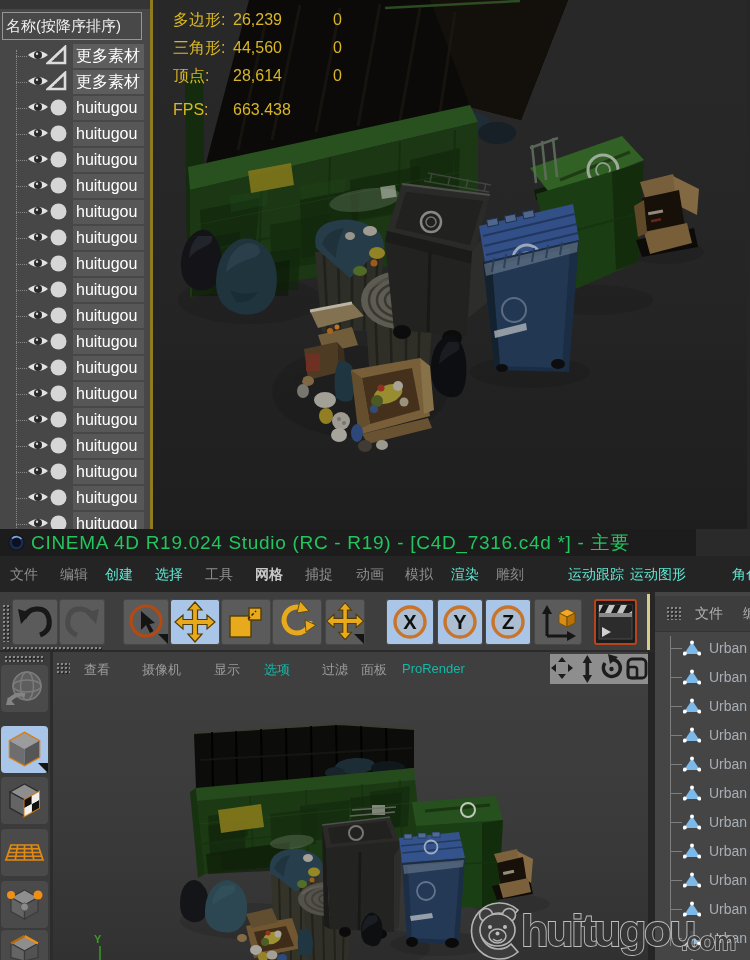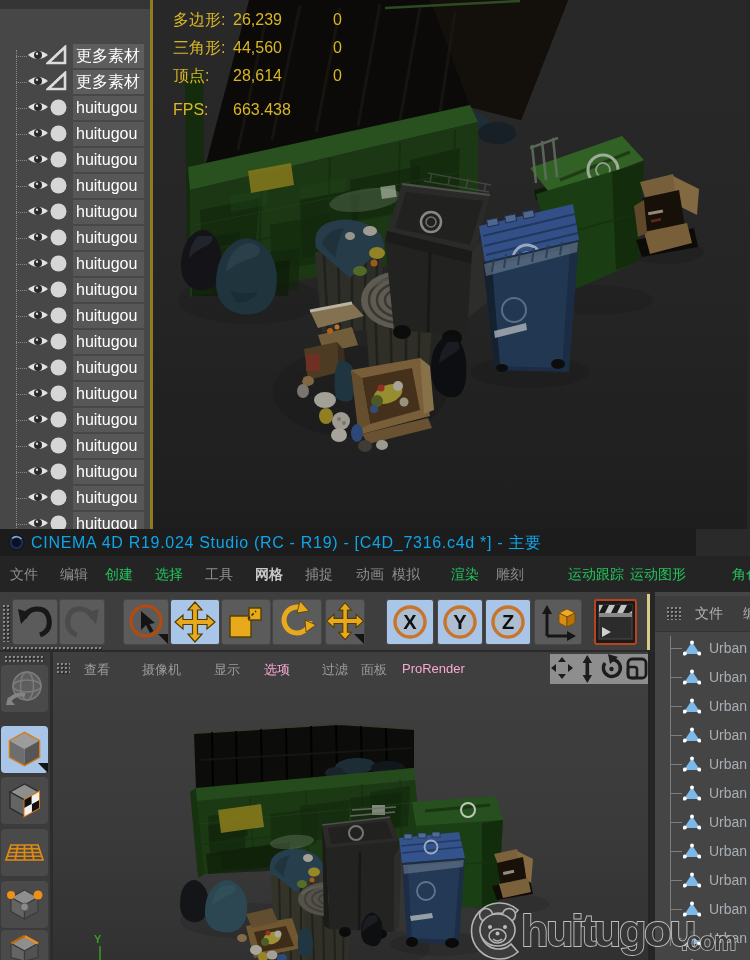--- a/index.html
+++ b/index.html
@@ -14,38 +14,38 @@
 .rtxt{position:absolute;left:73px;top:1px;width:71px;height:24px;background:#575757;color:#fff;font-size:16px;line-height:24px;white-space:nowrap;overflow:hidden;padding-left:3px}
 .r2 .rtxt{background:#5d5d5d}
 .eye{position:absolute;left:27px;top:6px}
 .ric{position:absolute;left:50px;top:4px}
 .treeh{position:absolute;left:16px;top:13px;width:11px;border-top:1px dotted #8a8a8a}
 #treev{left:16px;top:50px;width:1px;height:478px;border-left:1px dotted #8a8a8a}
 
 #vp1{left:150px;top:0;width:600px;height:529px;background:#272727;border-left:3px solid #8f7c1e;border-right:3px solid #262626}
 #stats{left:20px;top:0;color:#d9b625;font-size:16px;line-height:28px;white-space:pre}
 
-#titlebar{left:0;top:529px;width:696px;height:27px;background:#1c1c1c;color:#0ea5e9;font-size:16px;line-height:27px}
+#titlebar{left:0;top:529px;width:696px;height:27px;background:#1c1c1c;color:#22c55e;font-size:19px;line-height:27px}
 #titlebar span{position:absolute;left:31px;top:0;white-space:nowrap;letter-spacing:0.7px}
 
 #menubar{left:0;top:556px;width:750px;height:36px;background:#242424}
 #menubar span{position:absolute;top:10px;font-size:14px;color:#8e8e8e;white-space:nowrap}
-#menubar .hl{color:#22c55e}
+#menubar .hl{color:#5eead4}
 #menubar .wh{color:#c9c9c9;font-weight:bold}
 
 #toolbar{left:0;top:592px;width:750px;height:60px;background:#3e3e3e}
 .tbtn{position:absolute;top:7px;height:46px;background:#5b5b5b;border:1px solid #474747;border-radius:3px}
 .tsel{background:#a9c5e8}
 
 #leftcol{left:0;top:652px;width:50px;height:308px;background:#3b3b3b}
 .lbtn{position:absolute;left:1px;width:47px;height:47px;background:#4a4a4a;border-radius:4px}
 .lsel{background:#a9c5e8}
 #vp2bar{left:50px;top:652px;width:605px;height:34px;background:#3f3f3f}
 #vp2bar span{position:absolute;top:9px;font-size:13px;color:#9b9b9b;white-space:nowrap}
-#vp2bar .hl{color:#f9a8d4}
+#vp2bar .hl{color:#14b8a6}
 #vp2seg{position:absolute;left:500px;top:2px;width:100px;height:30px;background:#8e8e8e}
 #vp2{left:50px;top:686px;width:605px;height:274px;background:#3b3b3b;overflow:hidden}
 
 #rightpanel{left:655px;top:592px;width:95px;height:368px;background:#454545}
 #rp-head{position:absolute;left:0;top:4px;width:95px;height:36px;background:#3d3d3d;border-bottom:1px solid #333}
 #rp-head .t{position:absolute;left:40px;top:9px;font-size:14px;color:#b2b2b2}
 #rp-head .t2{position:absolute;left:88px;top:9px;font-size:14px;color:#b2b2b2}
 .urow{position:absolute;left:0;width:95px;height:29px}
 .urow .ut{position:absolute;left:54px;top:6px;font-size:14px;color:#a9aeb4;white-space:nowrap}
 .urow .ub{position:absolute;left:15px;top:14px;width:12px;border-top:1px solid #7e7e7e}
@@ -75,20 +75,21 @@
   <path d="M9,2 L17,14 L1,14 Z" fill="#7db9e8"></path>
   <circle cx="9" cy="2.5" r="2" fill="#fff"></circle>
   <circle cx="1.8" cy="13.6" r="2" fill="#fff"></circle>
   <circle cx="16.2" cy="13.6" r="2" fill="#fff"></circle>
 </g>
 </defs>
 </svg>
 
 <div id="leftpanel" class="abs">
   <div id="lp-top" class="abs"></div>
+  <div id="lp-head" class="abs">名称(按降序排序)</div>
   <div id="treev" class="abs"></div>
   <div id="lprows">
         <div class="row r2" style="top:43px">
           <div class="treeh"></div>
           <svg class="eye" width="22" height="15" style="top:5px">
             <use href="#eyeicon"></use>
           </svg>
           <svg class="ric" width="22" height="21" style="left:46px;top:2px">
             <use href="#tricon"></use>
           </svg>
@@ -502,21 +503,21 @@
 
 <div id="menubar" class="abs">
   <span style="left:10px">文件</span>
   <span style="left:60px">编辑</span>
   <span style="left:105px" class="hl">创建</span>
   <span style="left:155px" class="hl">选择</span>
   <span style="left:205px">工具</span>
   <span style="left:255px" class="wh">网格</span>
   <span style="left:305px">捕捉</span>
   <span style="left:356px">动画</span>
-  <span style="left:392px">模拟</span>
+  <span style="left:405px">模拟</span>
   <span style="left:451px" class="hl">渲染</span>
   <span style="left:496px">雕刻</span>
   <span style="left:568px" class="hl">运动跟踪</span>
   <span style="left:630px" class="hl">运动图形</span>
   <span style="left:732px" class="hl">角色</span>
 </div>
 
 <div id="toolbar" class="abs">
   <div class="grip" style="position:absolute;left:2px;top:12px;width:8px;height:38px"></div>
   <div class="grip" style="position:absolute;left:2px;top:54px;width:100px;height:5px"></div>

